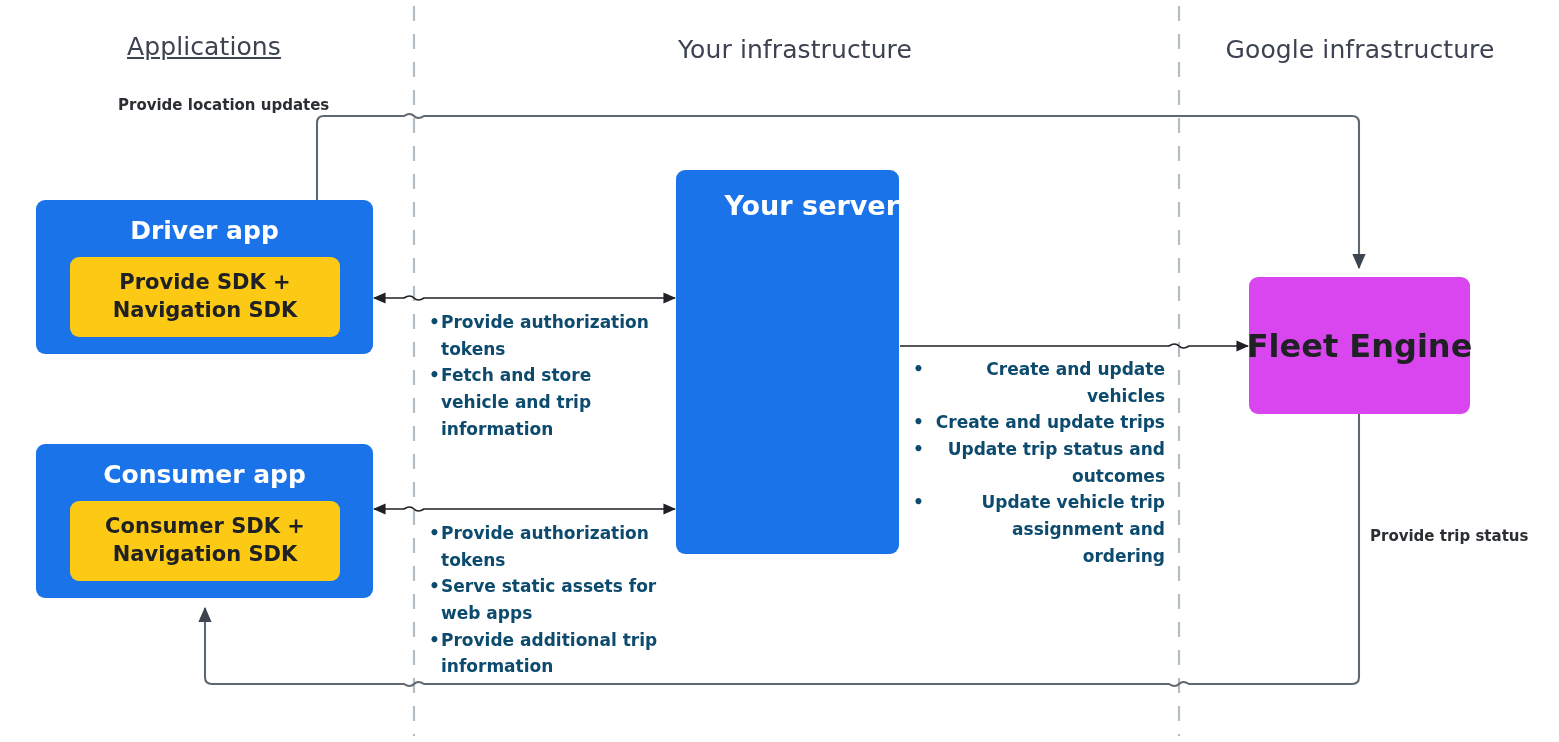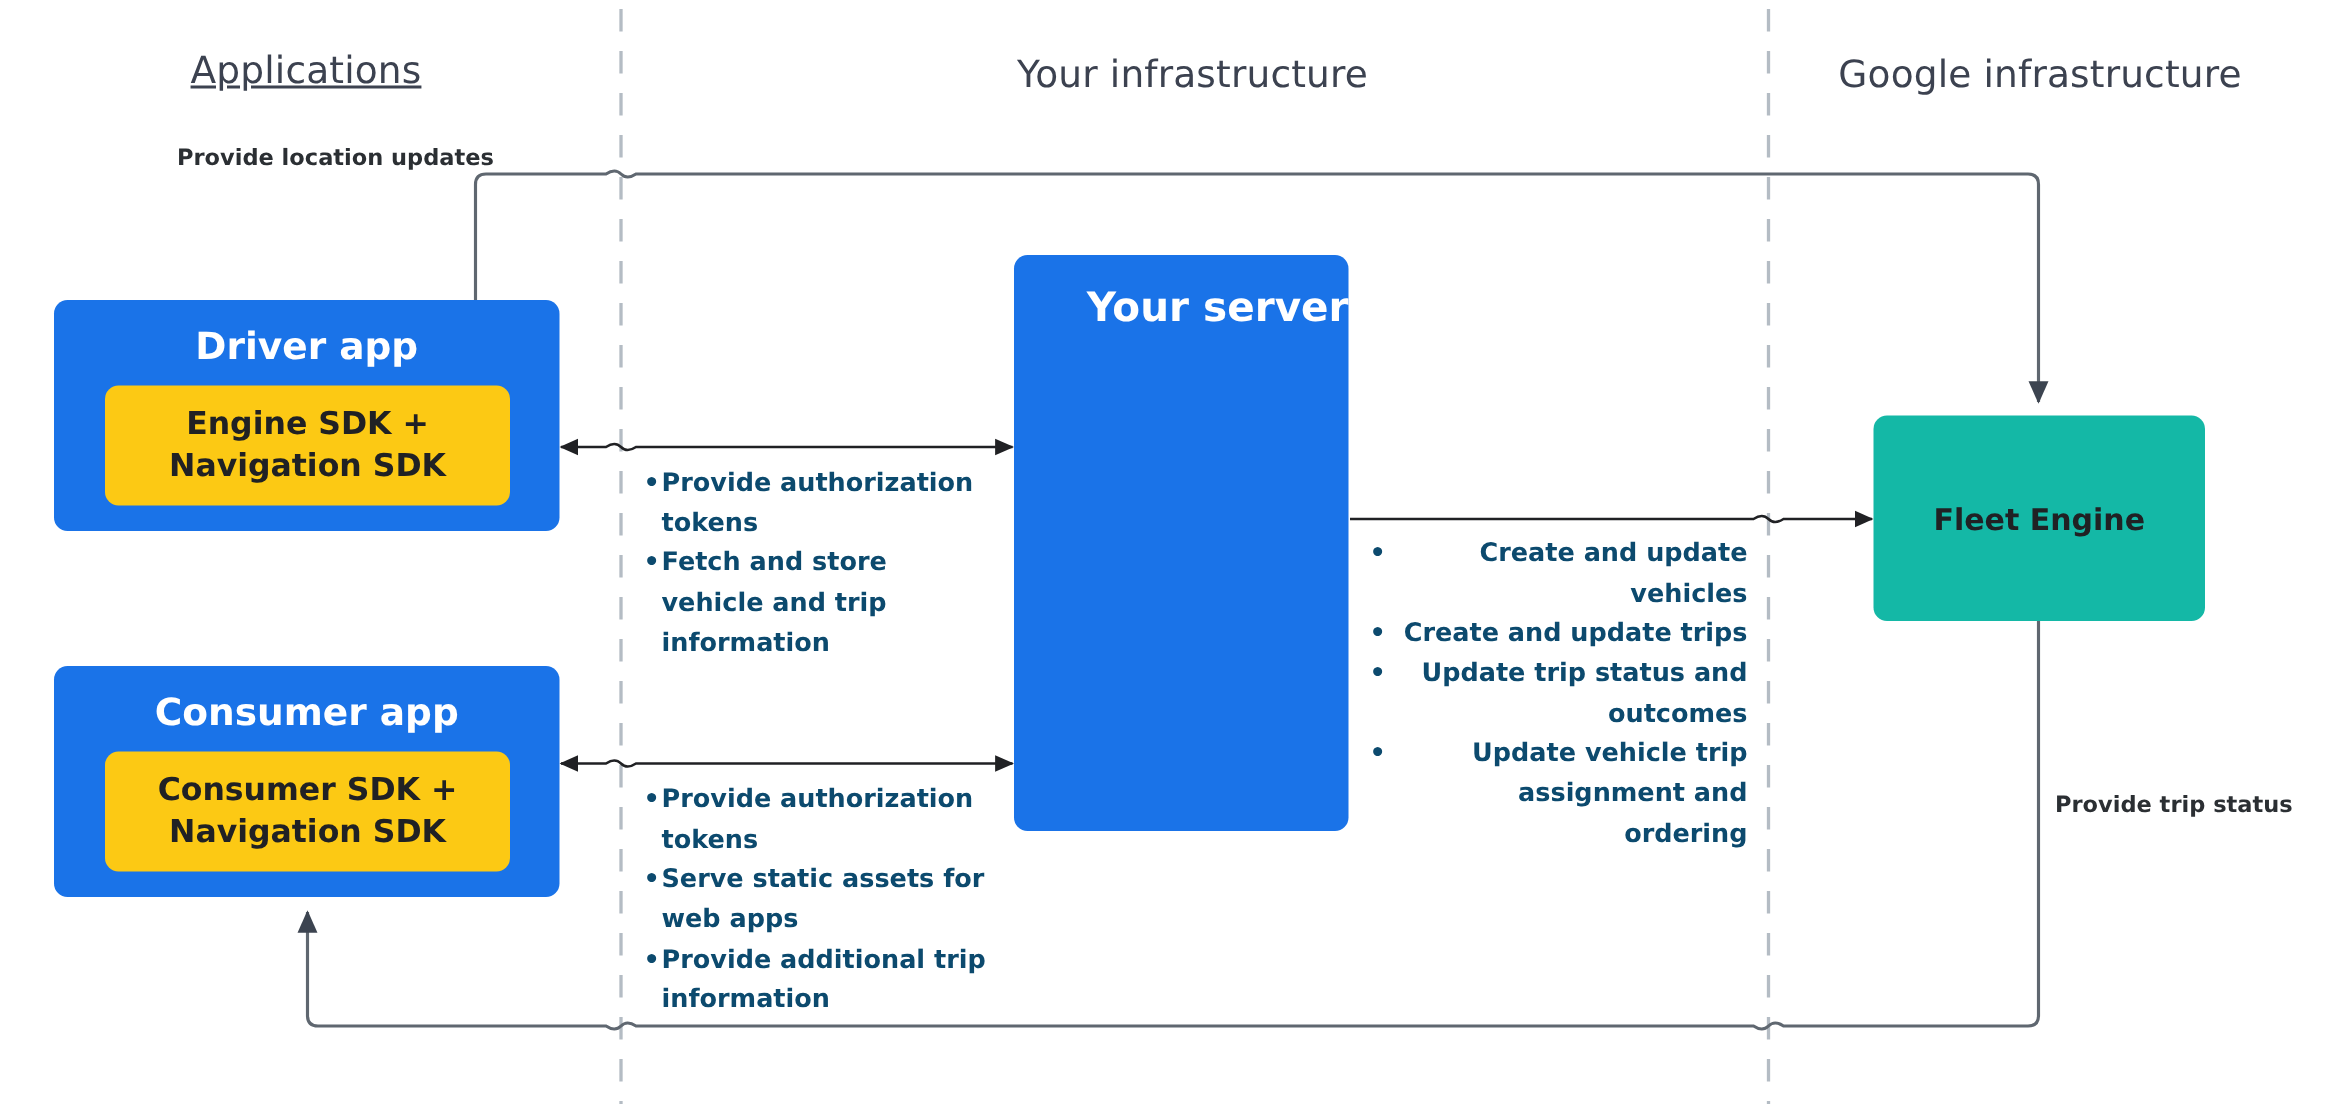--- a/index.html
+++ b/index.html
@@ -80,28 +80,28 @@
     left: 0;
     right: 0;
     text-align: right;
     color: #ffffff;
     font-weight: 700;
     font-size: 27px;
     white-space: nowrap;
   }
   .fleet-box {
     position: absolute;
-    background: #14b8a6;
+    background: #d946ef;
     border-radius: 9px;
     display: flex;
     align-items: center;
     justify-content: center;
     color: #202124;
     font-weight: 700;
-    font-size: 20px;
+    font-size: 32px;
     white-space: nowrap;
     box-sizing: border-box;
   }
 
   
   .wire-label {
     position: absolute;
     font-size: 15px;
     font-weight: 700;
     color: #2b2f33;
@@ -167,21 +167,21 @@
              Q 418 680 414 684 Q 410 688 404 684 L 212 684
              Q 205 684 205 677 L 205 608" fill="none" stroke="#5f6770" stroke-width="2.1" marker-end="url(#arrowDark)"></path>
   </svg>
 
   <div class="col-head" style="left:64px; top:32px; width:280px;text-decoration:underline;">Applications</div>
   <div class="col-head" style="left:655px; top:35px; width:280px;">Your infrastructure</div>
   <div class="col-head" style="left:1220px; top:35px; width:280px;">Google infrastructure</div>
 
   <div class="app-box" style="left:36px; top:200px; width:337px; height:154px;">
     <div class="app-title" style="top:16px;">Driver app</div>
-    <div class="sdk-box" style="left:34px; top:57px; width:270px; height:80px; white-space:pre-line;">Engine SDK +
+    <div class="sdk-box" style="left:34px; top:57px; width:270px; height:80px; white-space:pre-line;">Provide SDK +
 Navigation SDK</div>
   </div>
 
   <div class="app-box" style="left:36px; top:444px; width:337px; height:154px;text-decoration:underline;">
     <div class="app-title" style="top:16px;">Consumer app</div>
     <div class="sdk-box" style="left:34px; top:57px; width:270px; height:80px; white-space:pre-line;">Consumer SDK +
 Navigation SDK</div>
   </div>
 
   <div class="server-box" style="left:676px; top:170px; width:223px; height:384px;">

